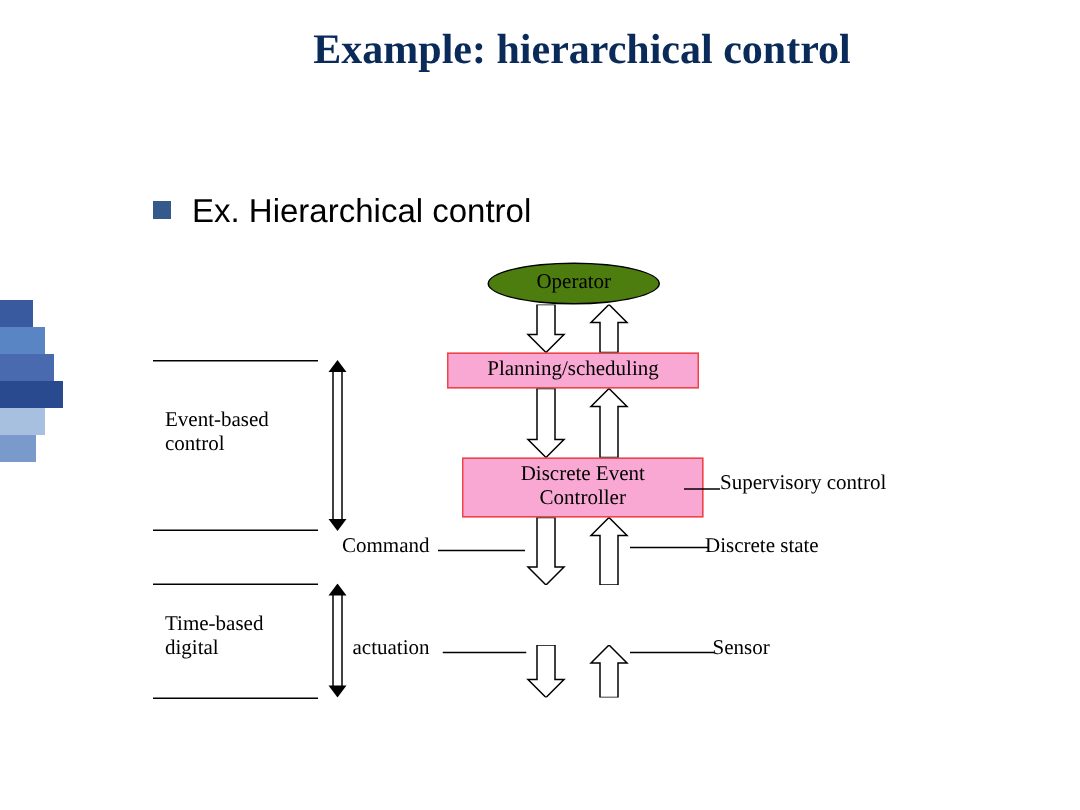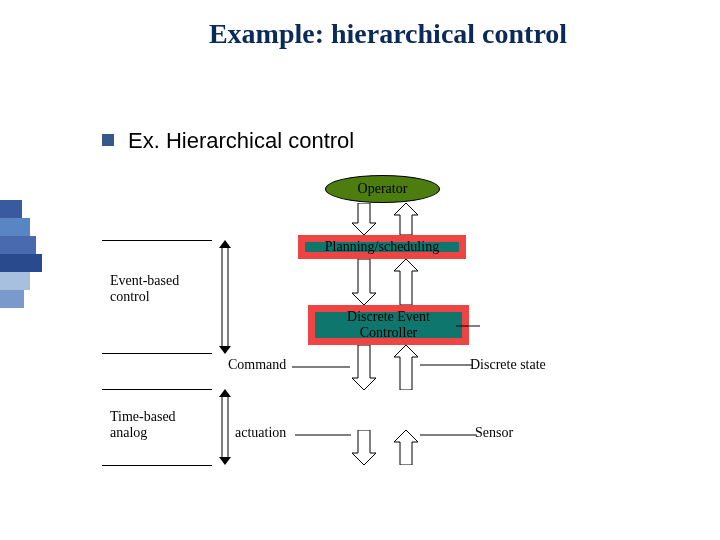--- a/index.html
+++ b/index.html
@@ -52,22 +52,22 @@
     left: 80px;
     width: 600px;
     height: 360px;
     font-family: "Times New Roman", Times, serif;
     font-size: 14px;
     color: #000;
   }
   
   .node {
     position: absolute;
-    border: 7px solid #ef4444;
-    background: #0f766e;
+    border: 1px solid #ef4444;
+    background: #f9a8d4;
     text-align: center;
     display: flex;
     align-items: center;
     justify-content: center;
     line-height: 1.15;
     padding: 2px 4px;
   }
   .ellipse {
     position: absolute;
     border: 1px solid #000;
@@ -125,35 +125,36 @@
 
 
   <div class="hr" style="top:75px; left:22px; width:110px;"></div>
   <div class="hr" style="top:188px; left:22px; width:110px;"></div>
   <div class="hr" style="top:224px; left:22px; width:110px;"></div>
   <div class="hr" style="top:300px; left:22px; width:110px;"></div>
 
   <div class="label" style="top:108px; left:30px; white-space:pre-line; text-align:left;">Event-based
 control</div>
   <div class="label" style="top:244px; left:30px; white-space:pre-line; text-align:left;">Time-based
-analog</div>
+digital</div>
 
   <svg style="position:absolute; top:75px; left:138px; width:14px; height:114px;">
     <line x1="4" y1="6" x2="4" y2="108" stroke="#000"></line>
     <line x1="10" y1="6" x2="10" y2="108" stroke="#000"></line>
     <polygon points="7,0 1,8 13,8" fill="#000"></polygon>
     <polygon points="7,114 1,106 13,106" fill="#000"></polygon>
   </svg>
   <svg style="position:absolute; top:224px; left:138px; width:14px; height:76px;">
     <line x1="4" y1="6" x2="4" y2="70" stroke="#000"></line>
     <line x1="10" y1="6" x2="10" y2="70" stroke="#000"></line>
     <polygon points="7,0 1,8 13,8" fill="#000"></polygon>
     <polygon points="7,76 1,68 13,68" fill="#000"></polygon>
   </svg>
 
+  <div class="label" style="top:150px; left:400px;">Supervisory control</div>
   <div class="label" style="top:192px; left:390px;">Discrete state</div>
   <div class="label" style="top:260px; left:395px;">Sensor</div>
 
   <div class="label" style="top:192px; left:148px;">Command</div>
   <div class="label" style="top:260px; left:155px;text-align:center;">actuation</div>
 
   <svg style="position:absolute; top:38px; left:270px; width:70px; height:32px;">
     <polygon points="8,0 20,0 20,20 26,20 14,32 2,20 8,20" fill="#fff" stroke="#000"></polygon>
     <polygon points="50,32 62,32 62,12 68,12 56,0 44,12 50,12" fill="#fff" stroke="#000"></polygon>
   </svg>

